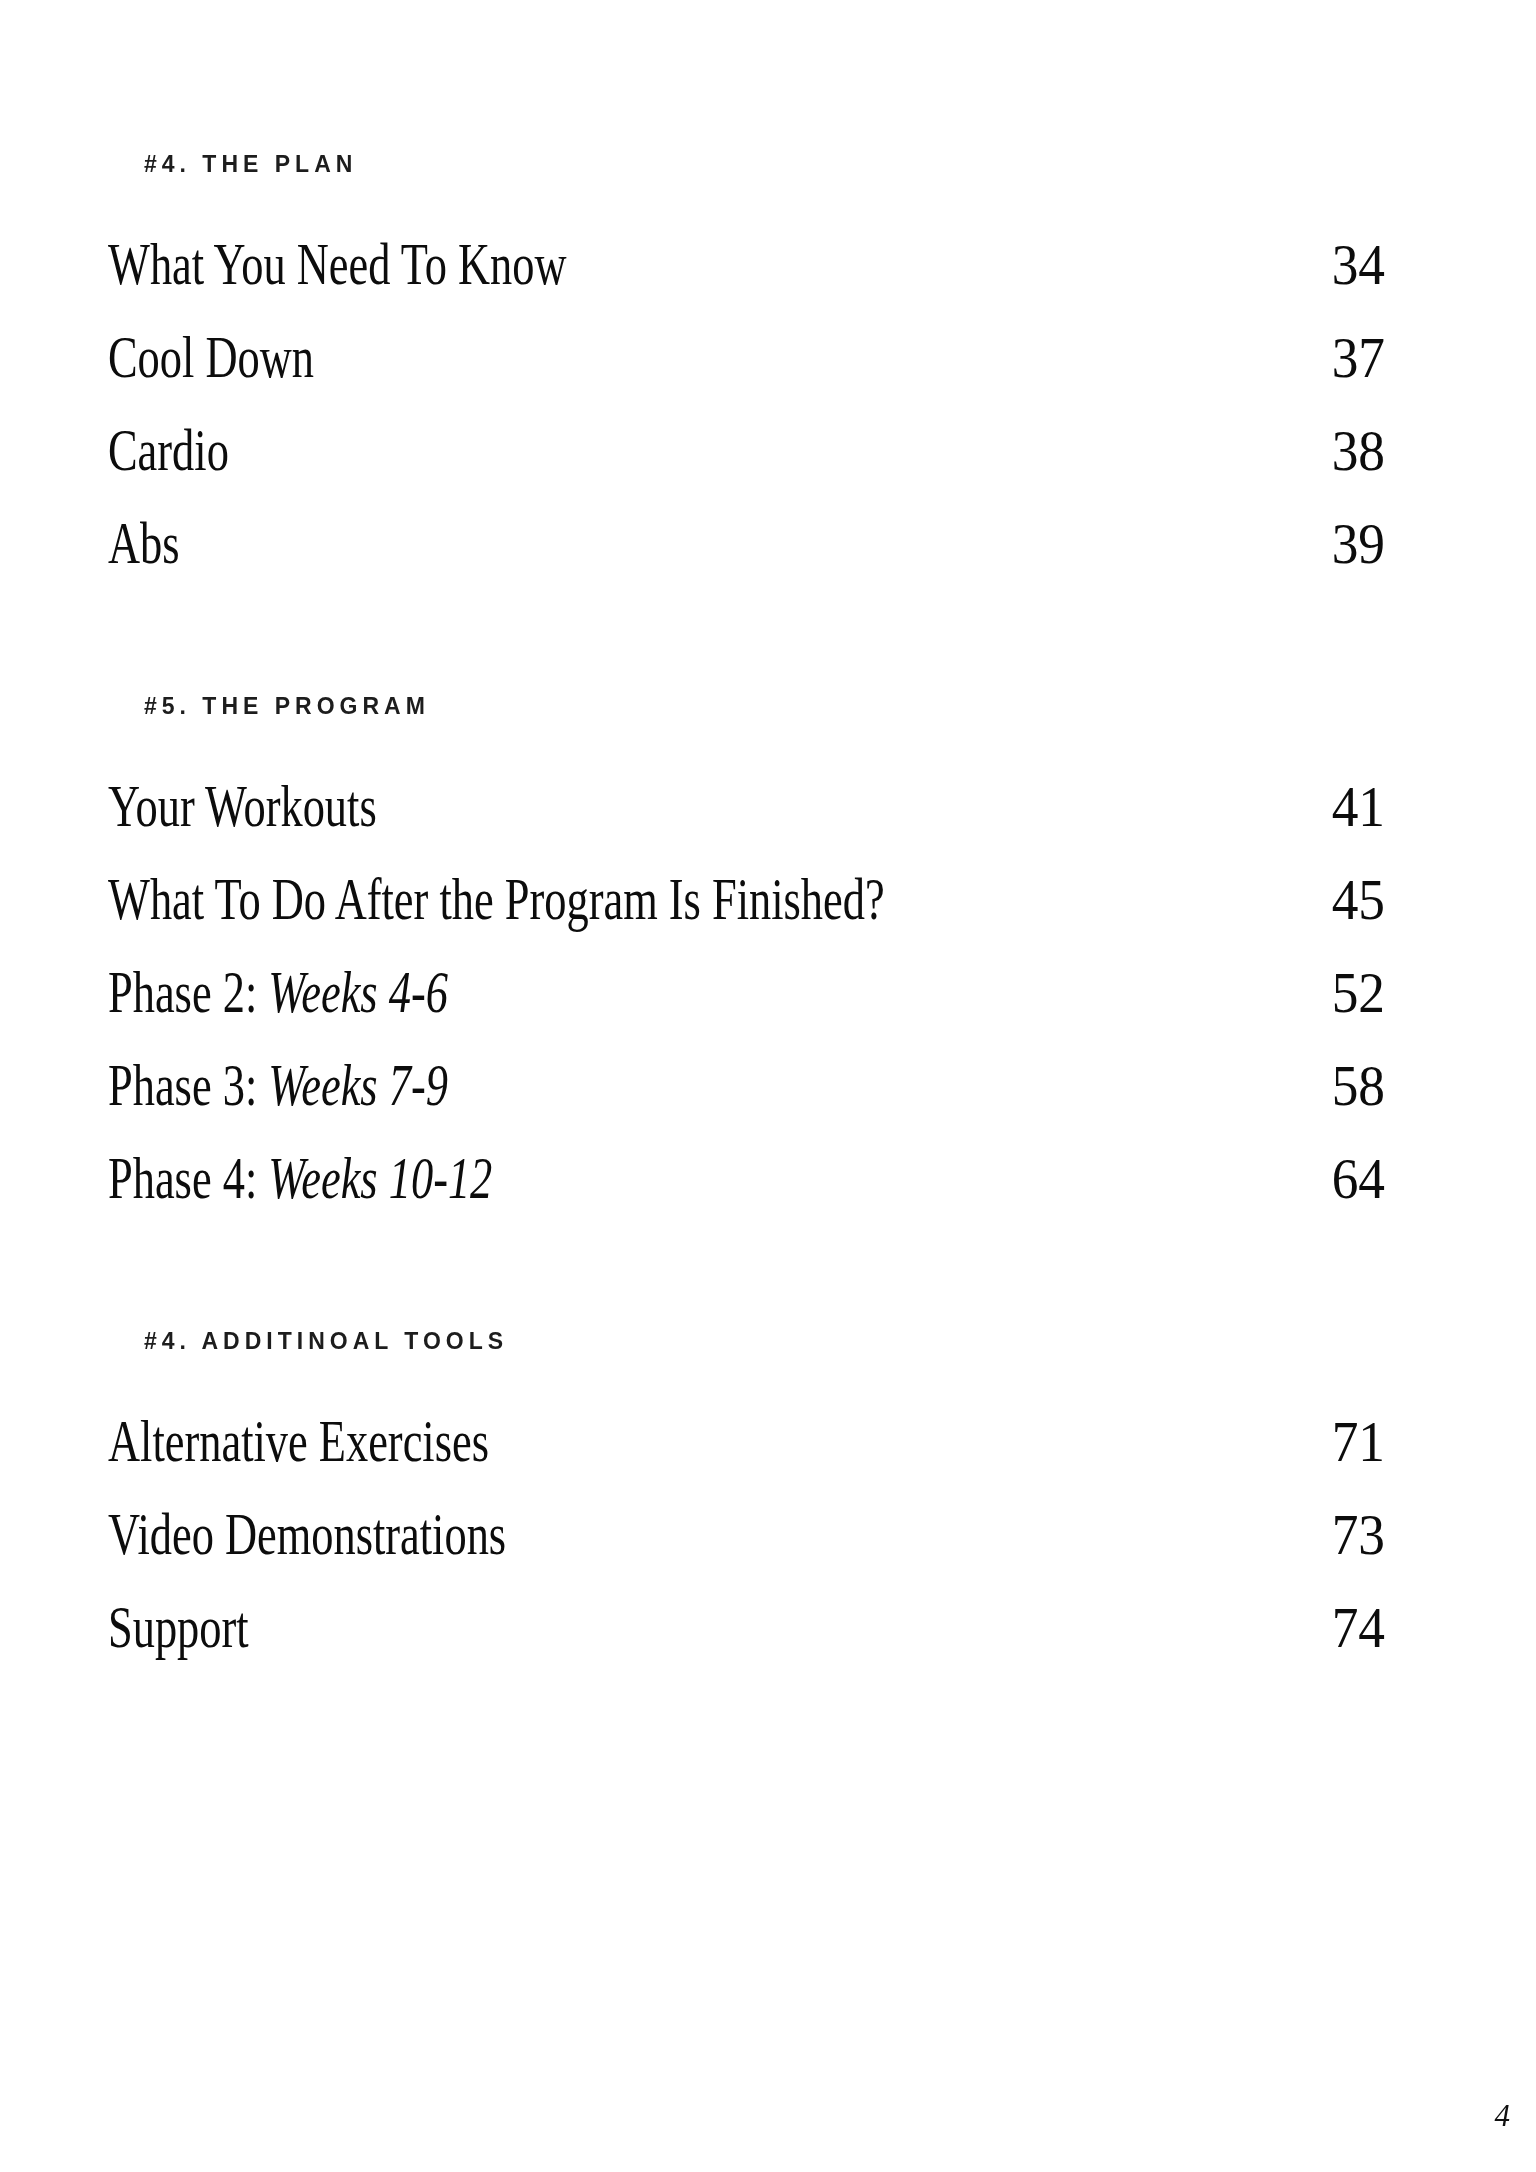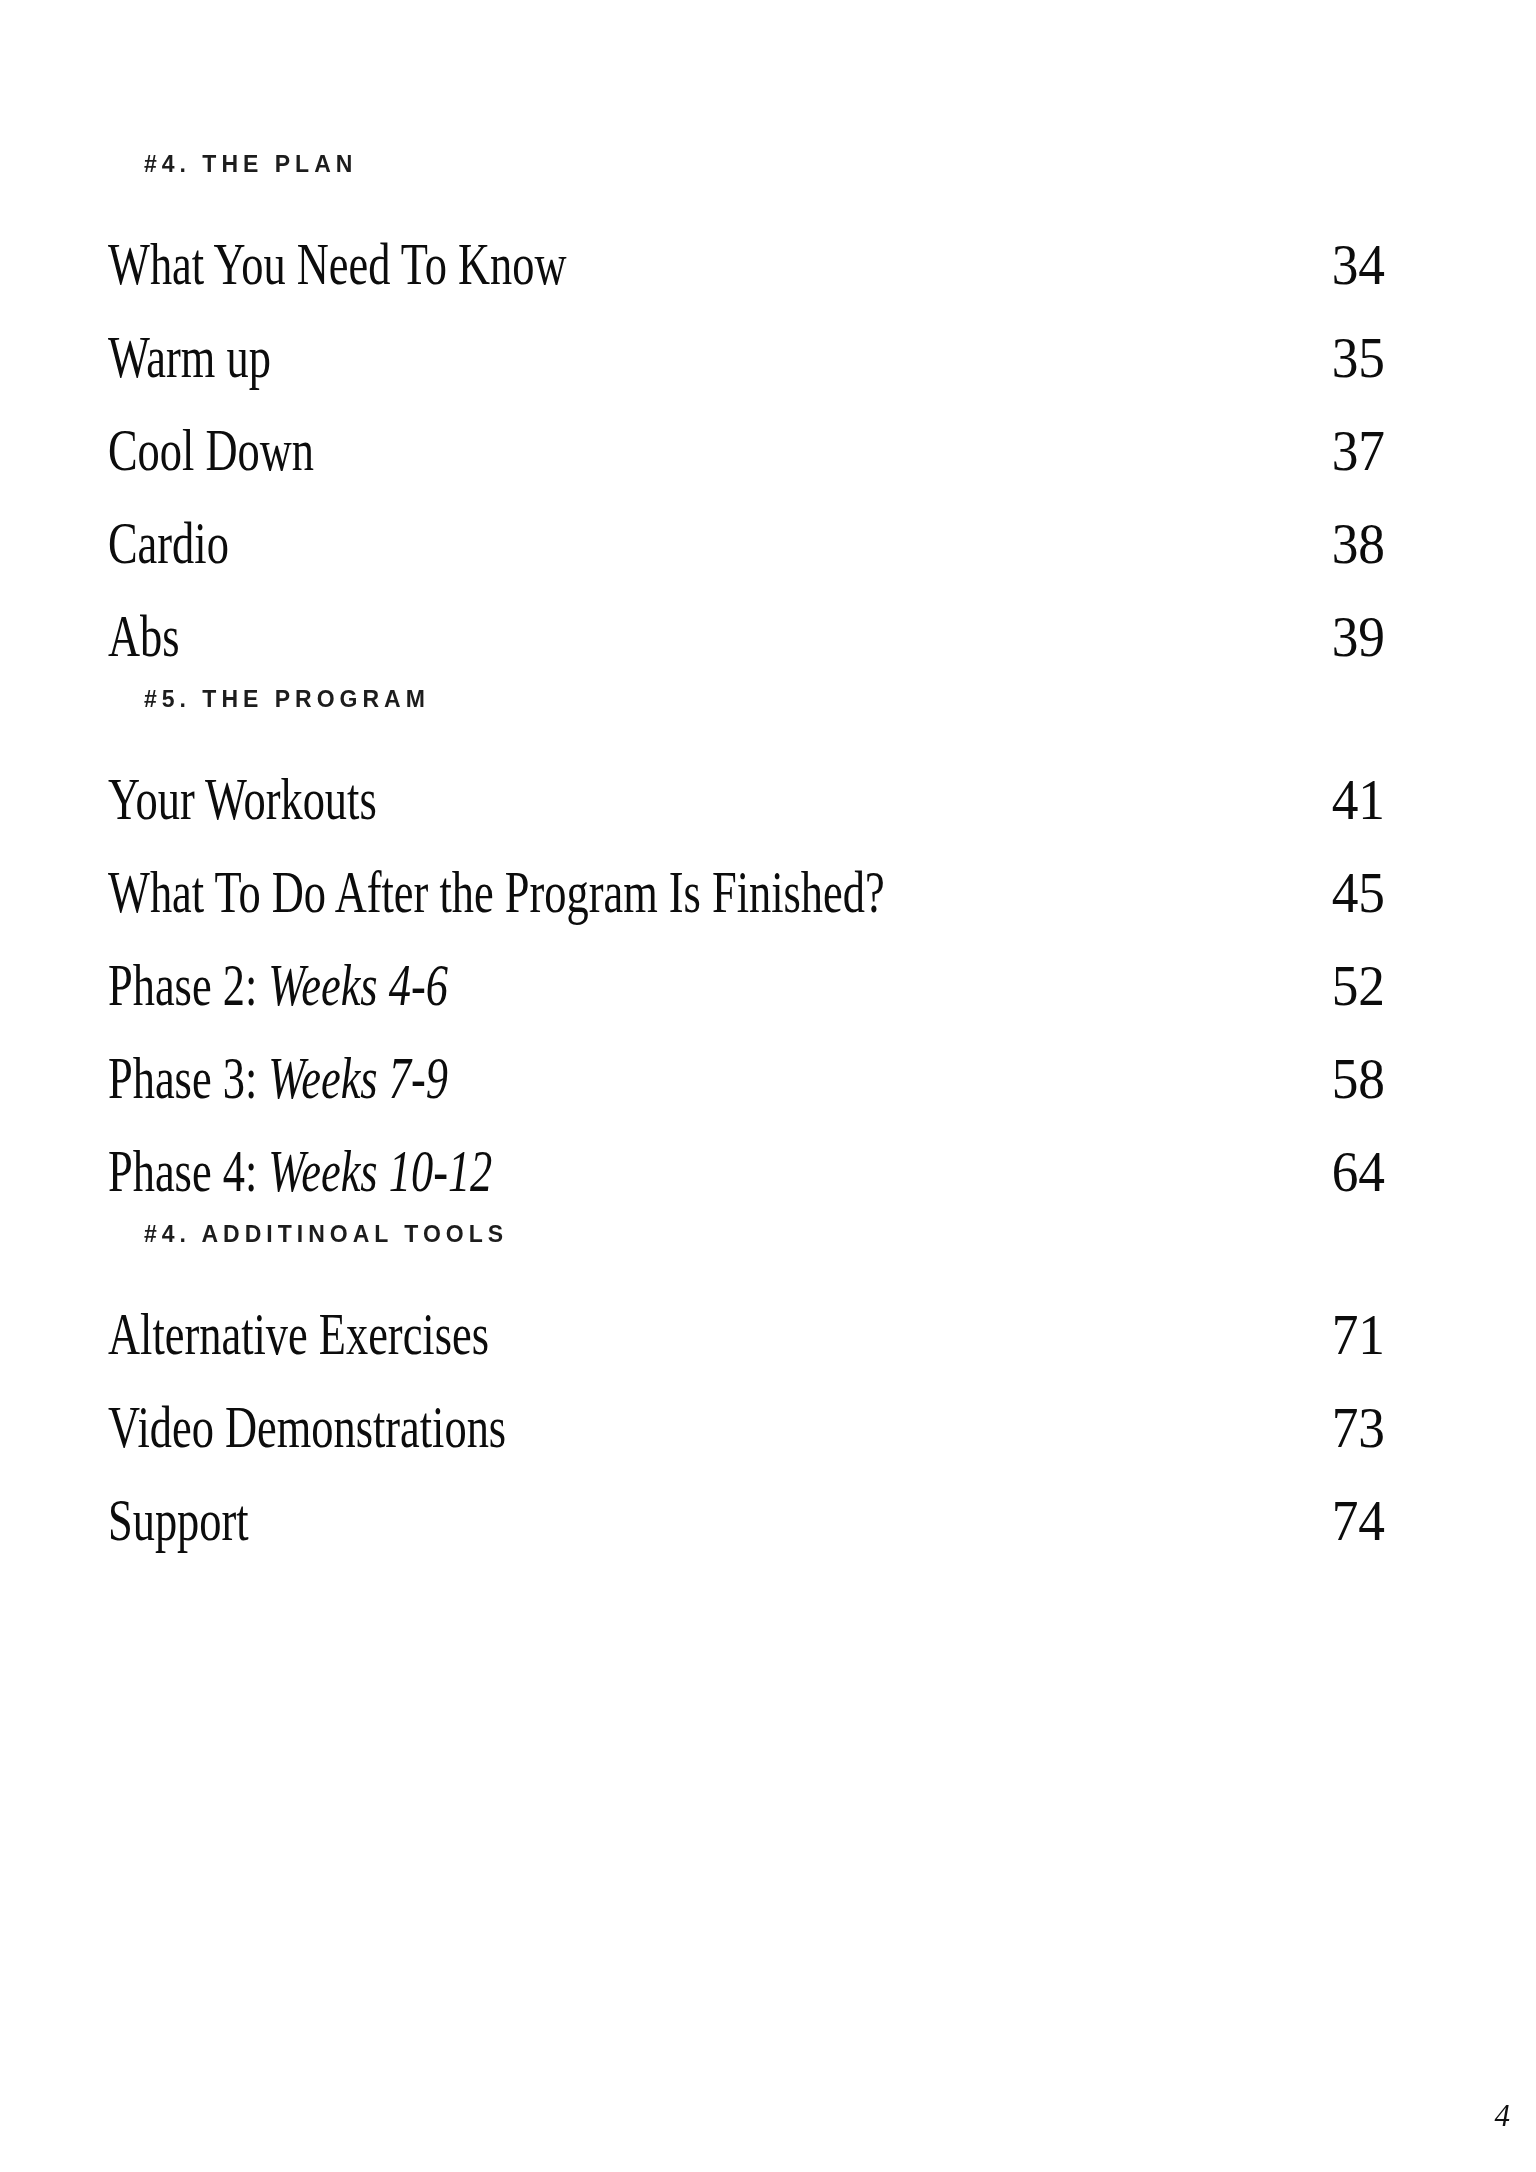--- a/index.html
+++ b/index.html
@@ -11,21 +11,21 @@
     font-family: "Liberation Serif", serif;
     position: relative;
     overflow: hidden;
   }
   .page {
     position: relative;
     width: 100%;
     height: 100%;
     padding: 148px 151px 0 108px;
   }
-  .toc-section + .toc-section { }
+  .toc-section + .toc-section { margin-top: 100px; }
   .section-heading {
     font-family: "Liberation Sans", sans-serif;
     font-weight: 700;
     font-size: 23px;
     letter-spacing: 5px;
     color: #1d1d1d;
     line-height: 32px;
     margin: 0 0 38px 36px;
     white-space: nowrap;
   }
@@ -71,24 +71,20 @@
 <div class="page">
   <div id="sections-root">
   <section class="toc-section">
     <h2 class="section-heading">#4. THE PLAN</h2>
     <div class="toc-rows">
   <div class="toc-row">
     <span class="entry-label"><span class="entry-prefix">What You Need To Know</span><span class="entry-italic"></span></span>
     <span class="entry-page">34</span>
   </div>
 
-  <div class="toc-row">
-    <span class="entry-label"><span class="entry-prefix">Warm up</span><span class="entry-italic"></span></span>
-    <span class="entry-page">35</span>
-  </div>
 
   <div class="toc-row">
     <span class="entry-label"><span class="entry-prefix">Cool Down</span><span class="entry-italic"></span></span>
     <span class="entry-page">37</span>
   </div>
 
   <div class="toc-row">
     <span class="entry-label"><span class="entry-prefix">Cardio</span><span class="entry-italic"></span></span>
     <span class="entry-page">38</span>
   </div>

